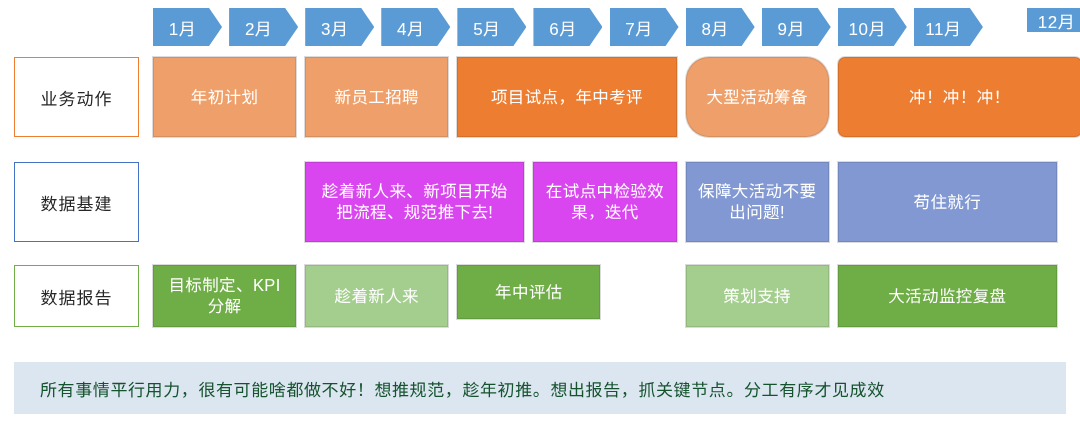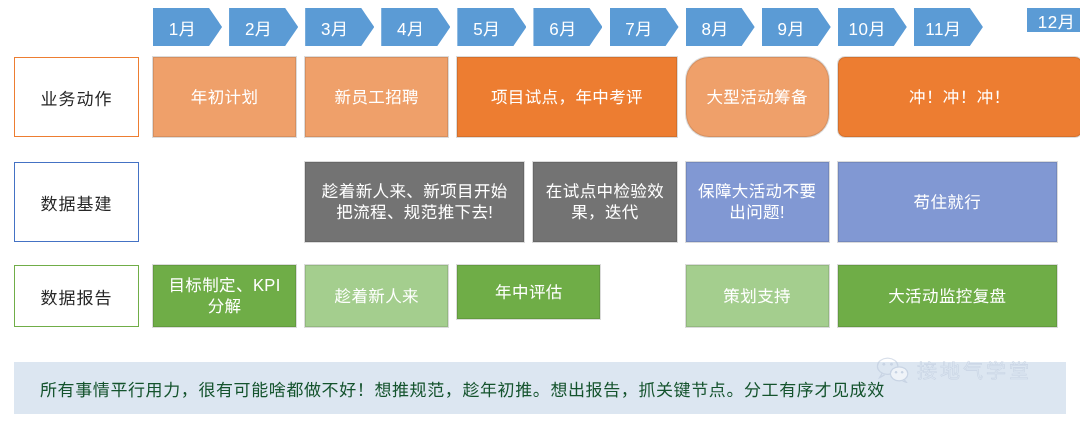--- a/index.html
+++ b/index.html
@@ -66,21 +66,21 @@
     color: #ffffff;
     font-size: 16.5px;
     line-height: 1.25;
     letter-spacing: 0.4px;
     border: 1px solid rgba(0,0,0,0.10);
     box-shadow: 0 0 0 1px rgba(190,190,190,0.55);
     padding: 19px 6px;
   }
   .task.orange-light { background: #EFA06A; }
   .task.orange-dark  { background: #ED7D31; }
-  .task.blue-dark    { background: #737373; }
+  .task.blue-dark    { background: #d946ef; }
   .task.blue-light   { background: #8198D3; }
   .task.green-dark   { background: #6FAD47; }
   .task.green-light  { background: #A4CE8E; }
 
   
   .footer-bar {
     display: flex;
     align-items: center;
     background: #DCE6F1;
     color: #14532d;
@@ -147,29 +147,14 @@
       <div class="abs task green-light" style="left: 305.167px; top: 265px; width: 143.167px; height: 62px; white-space: pre-line;">趁着新人来</div>
       <div class="abs task green-dark" style="left: 457.333px; top: 265px; width: 143.167px; height: 54px; white-space: pre-line;">年中评估</div>
       <div class="abs task green-light" style="left: 685.583px; top: 265px; width: 143.167px; height: 62px; white-space: pre-line;">策划支持</div>
       <div class="abs task green-dark" style="left: 837.75px; top: 265px; width: 219.25px; height: 62px; white-space: pre-line;">大活动监控复盘</div>
     </div>
 
   <div class="abs footer-bar" style="left:14px; top:362px; width:1052px; height:52px;">
     <span>所有事情平行用力，很有可能啥都做不好！想推规范，趁年初推。想出报告，抓关键节点。分工有序才见成效</span>
   </div>
 
-  <div class="watermark" style="left:876px; top:355px;">
-    <svg class="wm-logo" viewBox="0 0 44 34">
-      <g fill="none" stroke="#b9c6da" stroke-width="1.6">
-        <ellipse cx="15" cy="12" rx="13.4" ry="10.6"></ellipse>
-        <path d="M8 21 L4.5 27 L11 23.4"></path>
-        <ellipse cx="30" cy="22" rx="11.4" ry="9.2" fill="#ffffff"></ellipse>
-        <path d="M36.5 29.5 L39.6 33.2 L34.6 31.4"></path>
-      </g>
-      <circle cx="10" cy="9.5" r="1.9" fill="#b9c6da"></circle>
-      <circle cx="20" cy="9.5" r="1.9" fill="#b9c6da"></circle>
-      <circle cx="26" cy="20" r="1.6" fill="#b9c6da"></circle>
-      <circle cx="34" cy="20" r="1.6" fill="#b9c6da"></circle>
-    </svg>
-    <span class="wm-text">接地气学堂</span>
-  </div>
 
 </div>
 
 </body></html>

